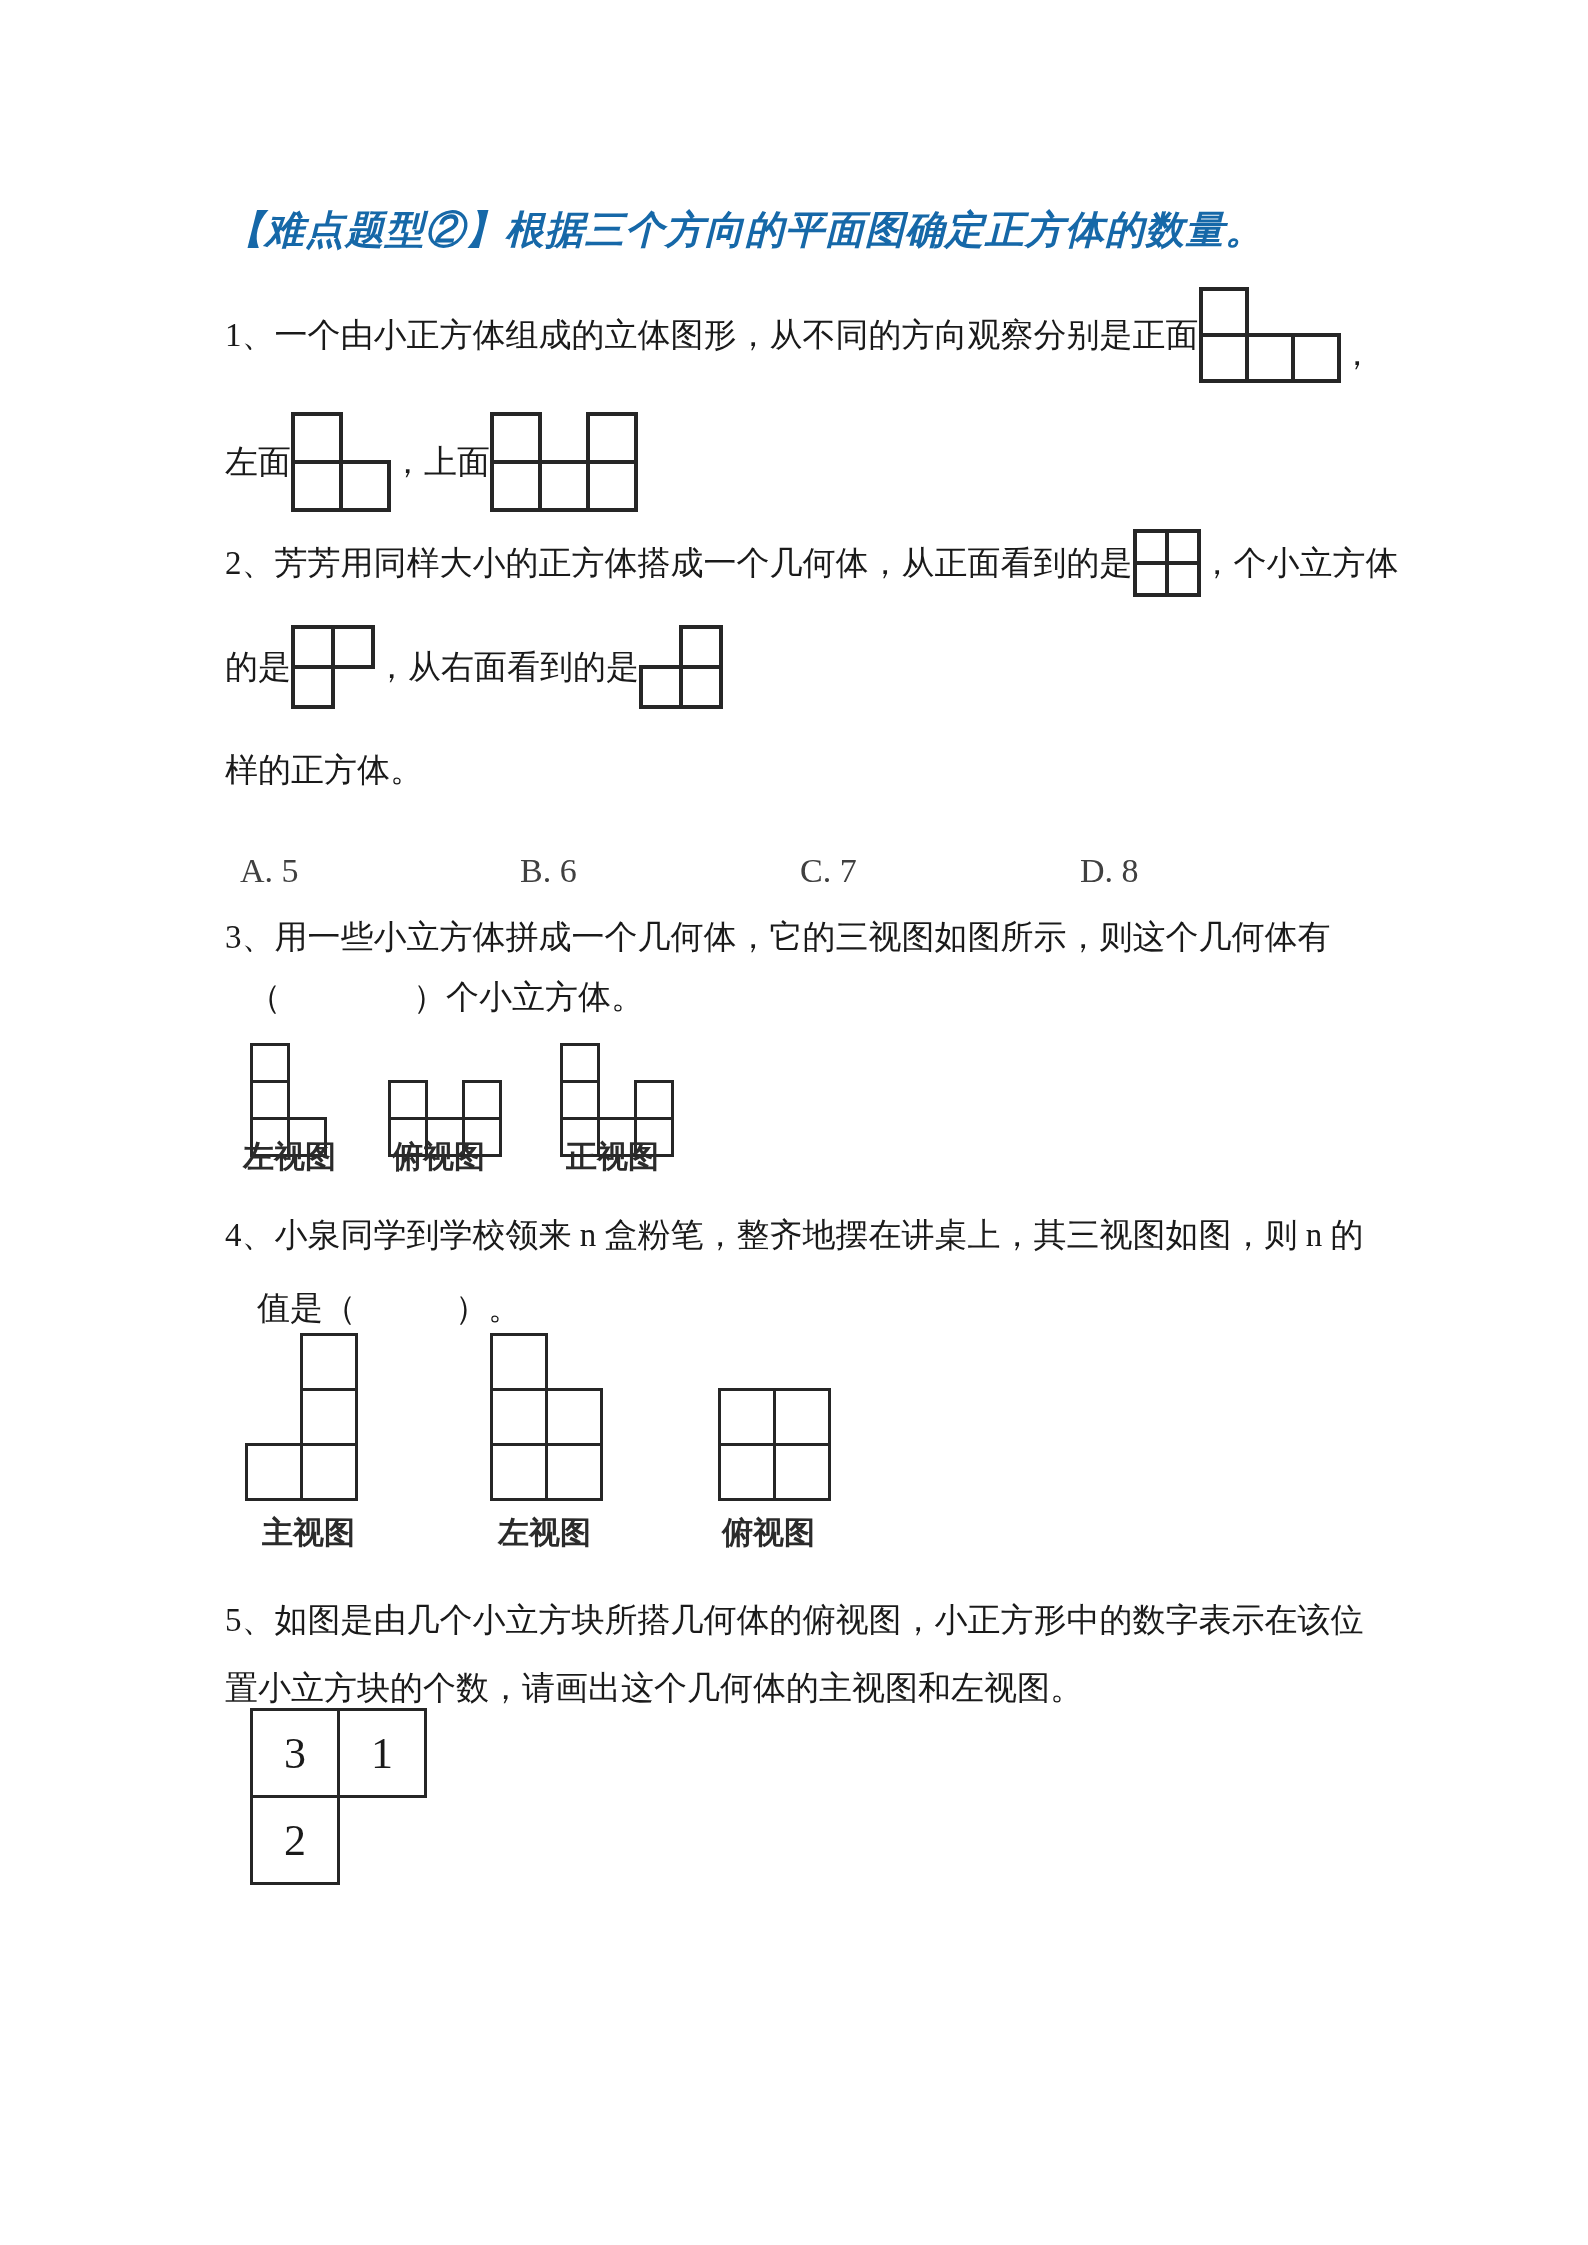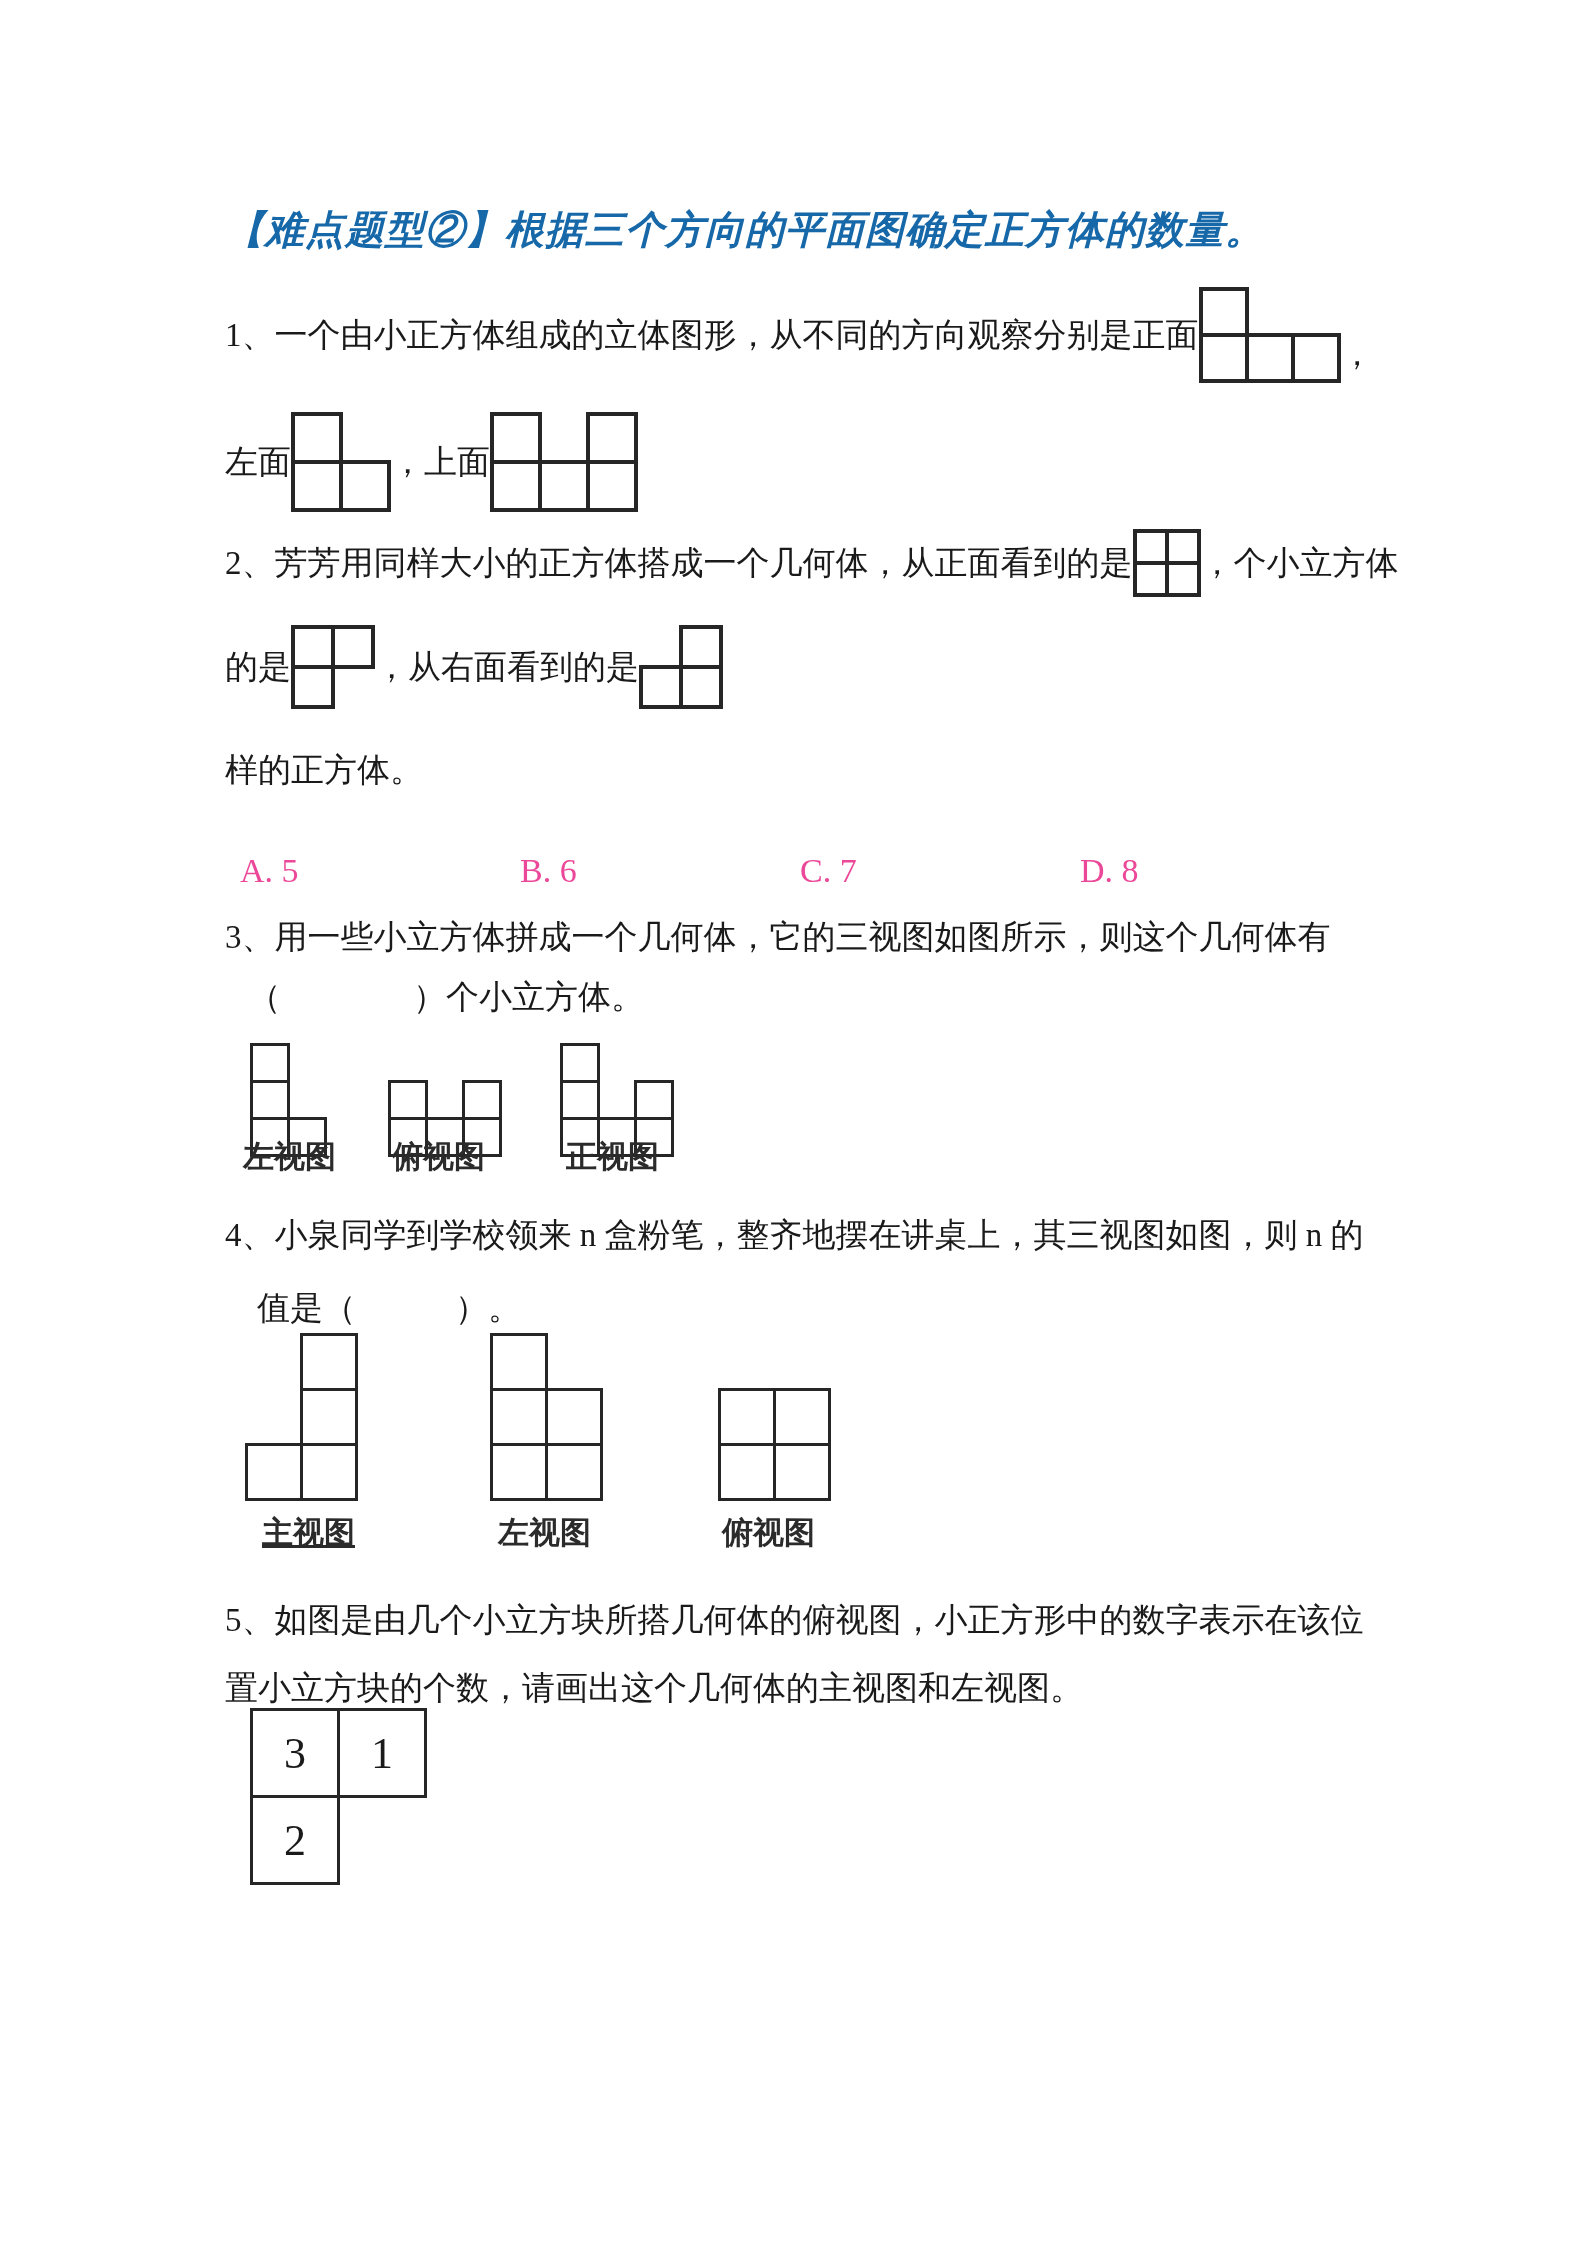--- a/index.html
+++ b/index.html
@@ -51,21 +51,21 @@
     font-family:"Liberation Sans","DejaVu Sans",sans-serif;
     font-weight:700;
     font-size:31px;
     color:#2b2b2b;
     white-space:pre;
   }
   .opt{
     position:absolute;
     font-size:34px;
     white-space:pre;
-    color:#ec4899;
+    color:#404040;
   }
   .seg{white-space:pre;}
 </style>
 </head>
 <body>
 
 <div class="page">
 
   <div class="title" style="left:225px;top:203px;color:#1668a8;">【难点题型②】根据三个方向的平面图确定正方体的数量。</div>
 
@@ -147,21 +147,21 @@
       <div class="gcell" style="left: 55px; top: 55px; width: 58px; height: 58px; border-width: 3px; border-color: rgb(38, 38, 38);"></div>
       <div class="gcell" style="left: 0px; top: 110px; width: 58px; height: 58px; border-width: 3px; border-color: rgb(38, 38, 38);"></div>
       <div class="gcell" style="left: 55px; top: 110px; width: 58px; height: 58px; border-width: 3px; border-color: rgb(38, 38, 38);"></div>
     </span>
   <span class="grid" style="position: absolute; left: 718px; top: 1388px; width: 113px; height: 113px;">
       <div class="gcell" style="left: 0px; top: 0px; width: 58px; height: 58px; border-width: 3px; border-color: rgb(38, 38, 38);"></div>
       <div class="gcell" style="left: 55px; top: 0px; width: 58px; height: 58px; border-width: 3px; border-color: rgb(38, 38, 38);"></div>
       <div class="gcell" style="left: 0px; top: 55px; width: 58px; height: 58px; border-width: 3px; border-color: rgb(38, 38, 38);"></div>
       <div class="gcell" style="left: 55px; top: 55px; width: 58px; height: 58px; border-width: 3px; border-color: rgb(38, 38, 38);"></div>
     </span>
-  <span class="viewlabel" style="left:262px;top:1512px;text-decoration:underline;">主视图</span>
+  <span class="viewlabel" style="left:262px;top:1512px;">主视图</span>
   <span class="viewlabel" style="left:498px;top:1512px;">左视图</span>
   <span class="viewlabel" style="left:722px;top:1512px;">俯视图</span>
 
   <div class="line" style="left:225px;top:1598px;">5、如图是由几个小立方块所搭几何体的俯视图，小正方形中的数字表示在该位</div>
   <div class="line" style="left:225px;top:1666px;">置小立方块的个数，请画出这个几何体的主视图和左视图。</div>
 
   <span class="grid" style="position: absolute; left: 250px; top: 1708px; width: 177px; height: 177px;">
       <div class="gcell" style="left: 0px; top: 0px; width: 90px; height: 90px; border-width: 3px; border-color: rgb(38, 38, 38);">3</div>
       <div class="gcell" style="left: 87px; top: 0px; width: 90px; height: 90px; border-width: 3px; border-color: rgb(38, 38, 38);">1</div>
       <div class="gcell" style="left: 0px; top: 87px; width: 90px; height: 90px; border-width: 3px; border-color: rgb(38, 38, 38);">2</div>

